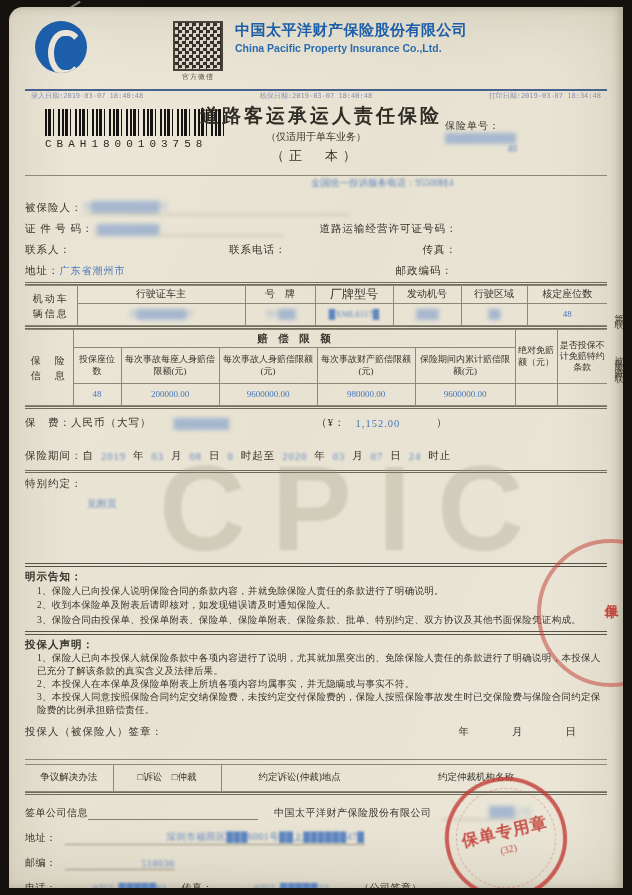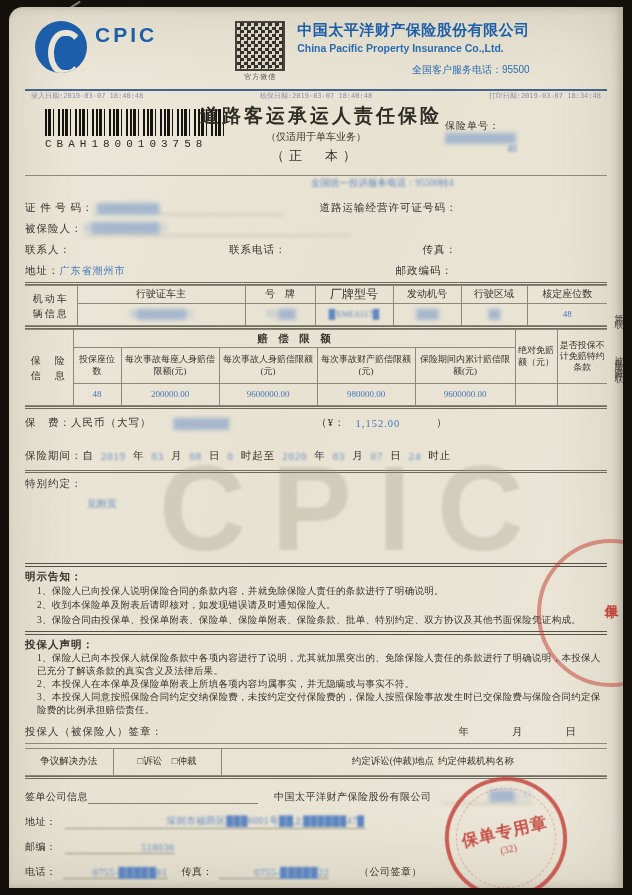--- a/index.html
+++ b/index.html
@@ -78,21 +78,21 @@
   .watermark{position:absolute;left:150px;top:432px;z-index:0;
     font-family:"Liberation Sans",sans-serif;font-weight:bold;font-size:120px;letter-spacing:26px;
     color:rgba(158,152,132,.30);filter:blur(1px);}
 
   .hr-heavy{border-top:4px double #55524a;margin:0 16px;}
   .sect{margin:3px 16px 0 16px;}
   .sect-title{font-size:10.5px;font-weight:bold;letter-spacing:1px;}
   .sect .item{font-size:9.5px;line-height:1.5;margin-left:12px;letter-spacing:.3px;}
   .sect.decl .item{line-height:1.38;}
 
-  .sig-row{display:flex;margin:8px 16px 4px 16px;font-size:10.5px;letter-spacing:1px;border-bottom:1px solid #8d897a;padding-bottom:4px;}
+  .sig-row{display:flex;margin:8px 16px 4px 16px;font-size:10.5px;letter-spacing:1px;border-bottom:1px solid #8d897a;padding-bottom:20px;}
   .sig-date{margin-left:auto;padding-right:30px;display:flex;gap:42px;}
 
   .disp-wrap{margin:0 16px;border-bottom:3px double #6f6c5e;}
   .disp-wrap td{font-size:9.5px;height:24px;}
 
   .sign-row{display:flex;align-items:flex-end;margin:6px 16px 0 16px;height:19px;font-size:10px;letter-spacing:.5px;text-align:right;}
 
   
   .seal{position:absolute;right:56px;top:770px;width:114px;height:114px;border-radius:50%;
     border:4px solid rgba(193,57,50,.78);transform:rotate(-13deg);z-index:6;
@@ -113,30 +113,28 @@
 <body>
 
 <div class="scratch"></div>
 
 <div class="paper">
   <div class="watermark">CPIC</div>
 
   <div class="hdr">
     <div class="cpic-mark"></div>
     <div class="logo-txt">
-      <div class="logo-en">CPIC</div>
     </div>
     <div class="qr-wrap">
       <div class="qr"></div>
       <div class="qr-cap">官方微信</div>
     </div>
     <div class="co-block">
       <div class="co-cn">中国太平洋财产保险股份有限公司</div>
       <div class="co-en">China Pacific Property Insurance Co.,Ltd.</div>
-      <div class="co-ph">全国客户服务电话：95500</div>
     </div>
   </div>
   <div class="blue-rule"></div>
   <div class="stampline">
     <span>录入日期:2019-03-07 18:40:48</span>
     <span>核保日期:2019-03-07 18:40:48</span>
     <span>打印日期:2019-03-07 18:34:48</span>
   </div>
 
   <div class="titlezone">
@@ -153,27 +151,27 @@
       <div class="policy-label">保险单号：</div>
       <div class="redact" style="font-size:9px;">█████████████</div>
       <div class="hand2" style="margin-left:62px;font-size:10px;">40</div>
     </div>
   </div>
   <div class="complaint-row">
     <span class="hand2">全国统一投诉服务电话：95500转4</span>
   </div>
 
   <div class="frow">
+    <span class="lbl">被保险人：</span>
+    <span class="ul redact" style="width:268px;font-size:10px;">潮███████████司</span>
+  </div>
+  <div class="frow">
     <span class="lbl">证 件 号 码：</span>
     <span class="ul redact" style="width:190px;font-size:10px;">9██████████</span>
     <span class="lbl" style="margin-left:36px;">道路运输经营许可证号码：</span>
-  </div>
-  <div class="frow">
-    <span class="lbl">被保险人：</span>
-    <span class="ul redact" style="width:268px;font-size:10px;">潮███████████司</span>
   </div>
   <div class="frow">
     <span class="lbl">联系人：</span>
     <span class="lbl" style="margin-left:158px;">联系电话：</span>
     <span class="lbl" style="margin-left:136px;">传真：</span>
   </div>
   <div class="frow">
     <span class="lbl">地址：</span>
     <span class="hand" style="font-size:10px;">广东省潮州市</span>
     <span class="lbl" style="margin-left:270px;">邮政编码：</span>
@@ -320,21 +318,21 @@
       <colgroup>
           <col style="width:88px">
           <col style="width:108px">
           <col style="width:215px">
           <col>
         </colgroup>
       <tbody>
           <tr>
         <td class="noL">争议解决办法</td>
         <td>□诉讼　□仲裁</td>
-        <td style="text-align:right;border-right:none;padding-left:37px;">约定诉讼(仲裁)地点</td>
+        <td style="text-align:left;border-right:none;padding-left:37px;">约定诉讼(仲裁)地点</td>
         <td class="noR" style="text-align:left;border-left:none;">约定仲裁机构名称</td>
       </tr>
     </tbody>
       </table>
   </div>
 
   <div class="sign-row">
     <span class="lbl">签单公司信息</span>
     <span class="ul" style="width:170px;"></span>
     <span style="margin-left:16px;">中国太平洋财产保险股份有限公司</span>

